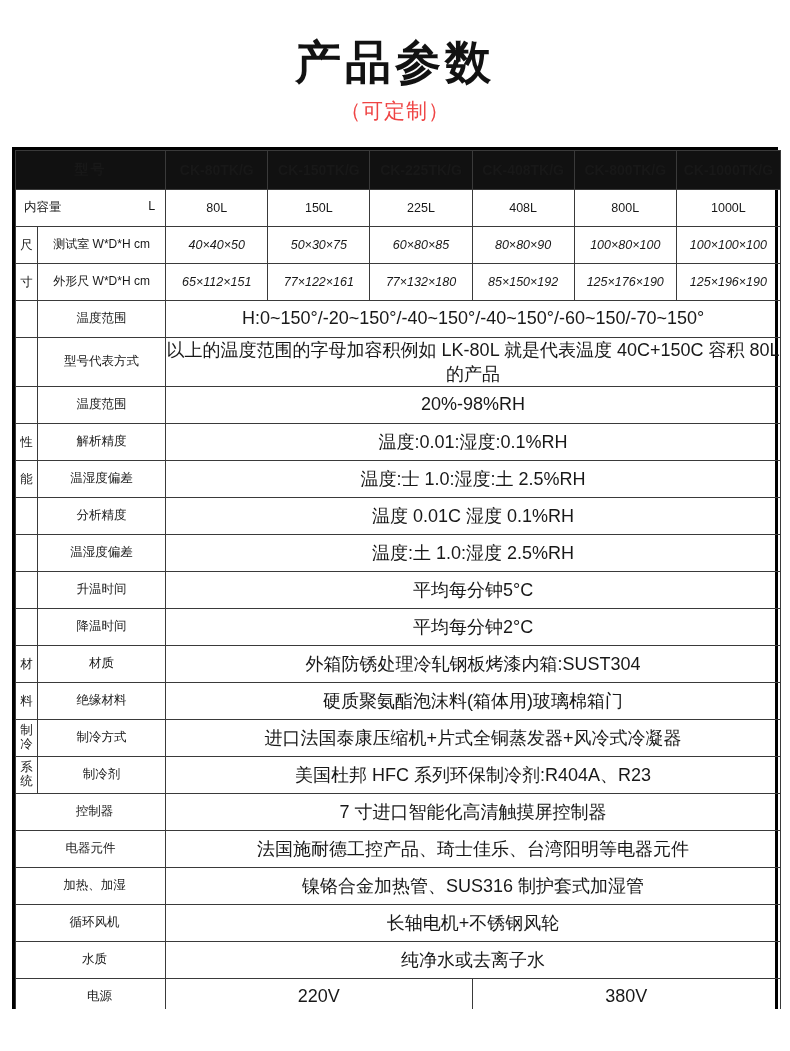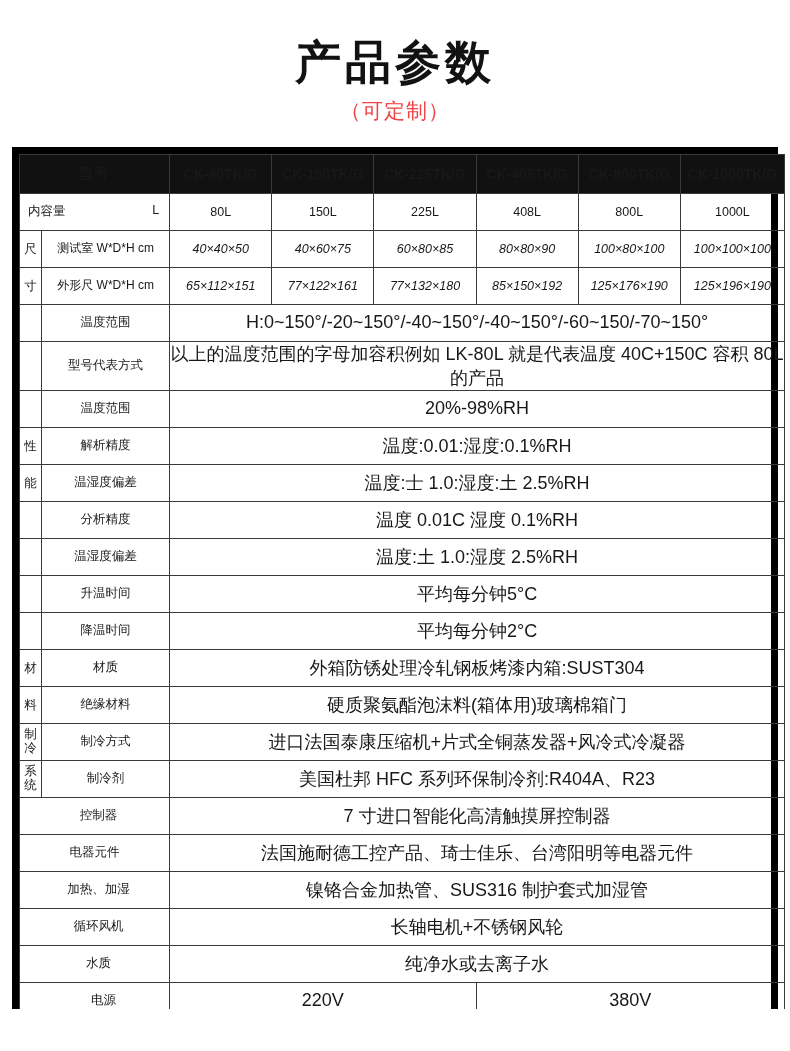--- a/index.html
+++ b/index.html
@@ -33,21 +33,21 @@
     line-height: 1.15;
   }
   .sub-title {
     font-size: 21px;
     color: #ef4444;
     margin-top: 8px;
     letter-spacing: 1px;
   }
   .table-wrap {
     margin: 22px 12px 0 12px;
-    border: 7px solid #000000;
+    border: 3px solid #000000;
     box-sizing: border-box;
   }
   table.spec {
     border-collapse: collapse;
     width: 766px;
     table-layout: fixed;
     font-size: 12.5px;
   }
   table.spec td, table.spec th {
     border: 1px solid #3a3a3a;
@@ -145,21 +145,21 @@
           <td class="val">225L</td>
           <td class="val">408L</td>
           <td class="val">800L</td>
           <td class="val">1000L</td>
         </tr>
 
         <tr>
           <td class="side">尺</td>
           <td class="rowlabel small">测试室 W*D*H cm</td>
           <td class="val it">40×40×50</td>
-          <td class="val it">40×60×75</td>
+          <td class="val it">50×30×75</td>
           <td class="val it">60×80×85</td>
           <td class="val it">80×80×90</td>
           <td class="val it">100×80×100</td>
           <td class="val it">100×100×100</td>
         </tr>
 
         <tr>
           <td class="side">寸</td>
           <td class="rowlabel small">外形尺 W*D*H cm</td>
           <td class="val it">65×112×151</td>

